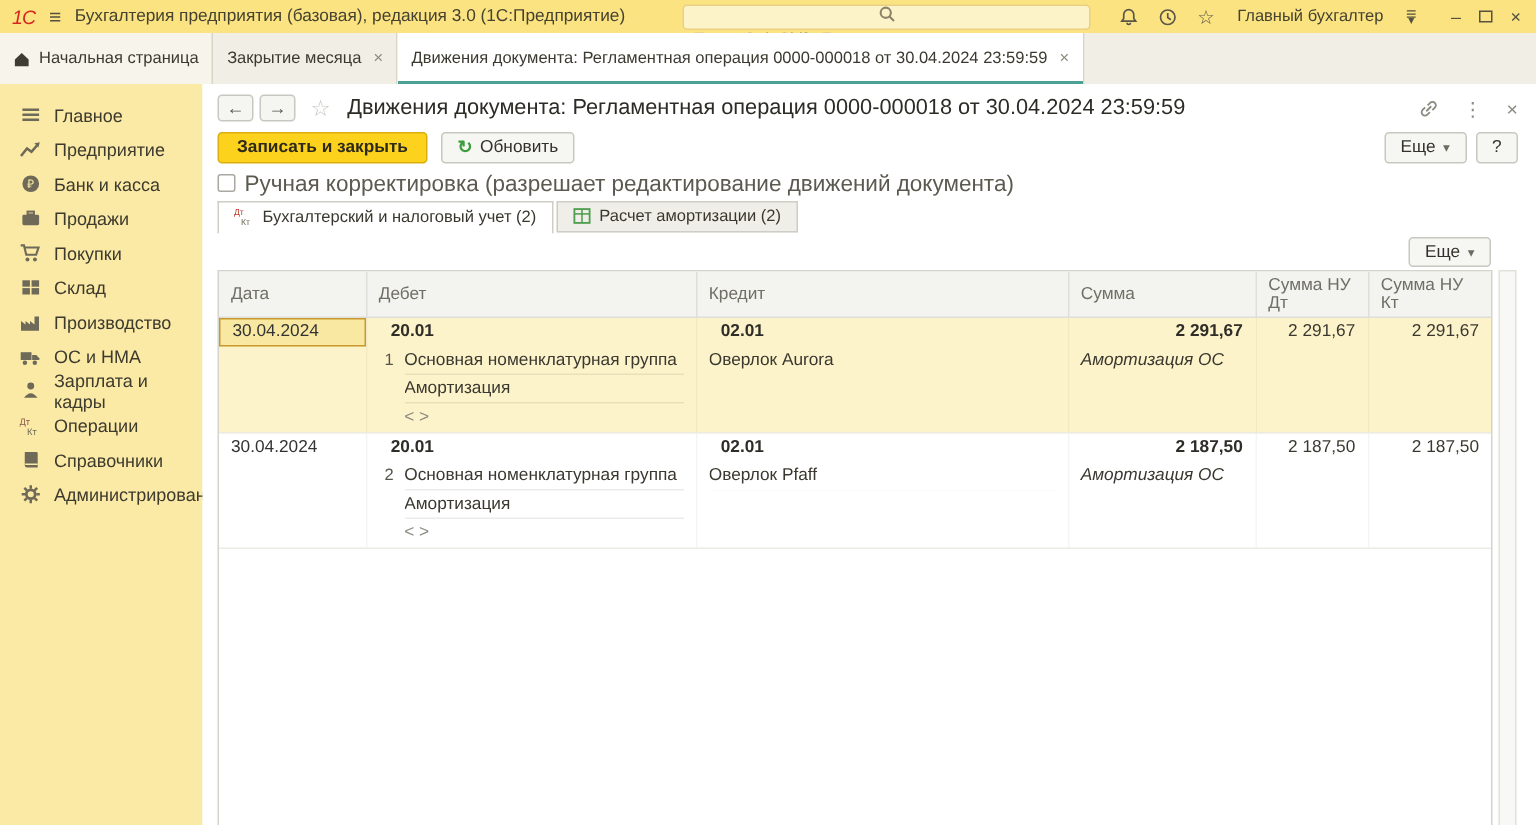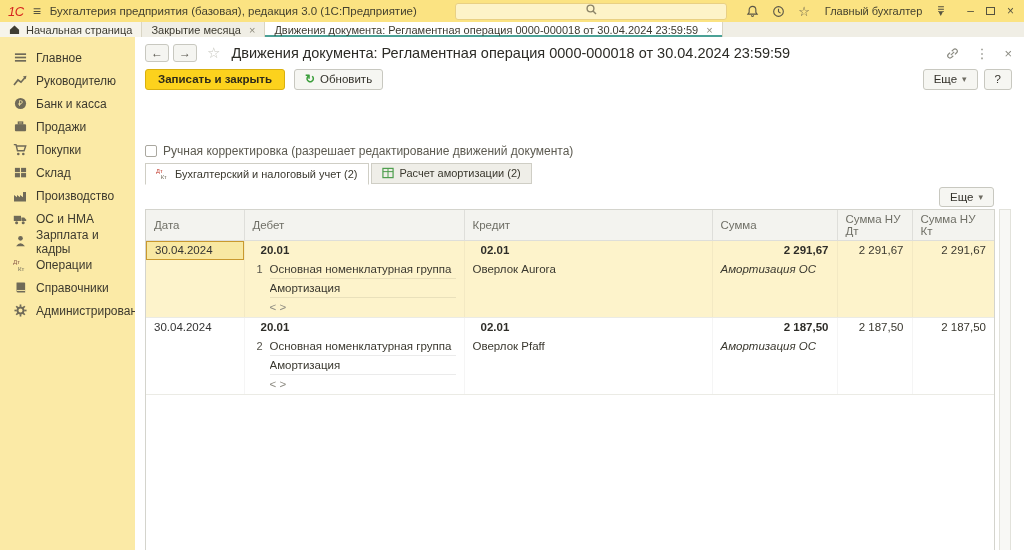--- a/index.html
+++ b/index.html
@@ -17,21 +17,21 @@
   .tb-icons { display:flex; align-items:center; gap:13px; margin-left:10px; }
   .tb-ic { color:#5a5647; font-size:13px; line-height:1; cursor:pointer; display:flex; align-items:center; }
   .user-role { font-size:11px; color:#45422f; margin:0 2px; }
   .svc { display:flex; flex-direction:column; align-items:center; line-height:0.5; color:#55523f; font-size:12px; cursor:pointer; }
   .svc .caret { font-size:8px; }
   .winctl { display:flex; align-items:center; gap:12px; margin-left:14px; }
   .winctl .ctl { color:#55523f; font-size:12px; cursor:pointer; line-height:1; }
   .maxbox { width:9px; height:8px; border:1px solid #55523f; display:inline-block; }
 
   
-  .tabbar { height:15px; background:#f0eee5; display:flex; align-items:stretch; }
+  .tabbar { height:34px; background:#f0eee5; display:flex; align-items:stretch; }
   .tab { display:flex; align-items:center; gap:6px; padding:0 9px; font-size:11px; color:#3c3a30; background:#f0eee5; border-right:1px solid #d9d5c4; cursor:pointer; white-space:nowrap; }
   .tab-home { background:#f6f4eb; }
   .tab.active { background:#fff; box-shadow: inset 0 -2px 0 #4ba196; }
   .tab .x { color:#8d8a7c; font-size:11px; margin-left:2px; }
   .tabbar-fill { flex:1; }
 
   
   .main { display:flex; height:528px; }
   .sidebar { width:135px; background:#fbeaa6; padding-top:9px; flex:none; }
   .side-item { display:flex; align-items:center; gap:9px; height:23px; padding-left:13px; font-size:12px; color:#3d3a2e; cursor:pointer; }
@@ -49,21 +49,21 @@
 
   
   .toolbar { display:flex; align-items:center; gap:9px; padding:5px 12px 0 10px; height:27px; }
   .btn-primary { background:#fcd21d; border:1px solid #d9b00e; border-radius:3px; padding:3px 12px 4px; font-weight:bold; font-size:11.5px; color:#2e2a1a; cursor:pointer; font-family:inherit; }
   .btn { display:flex; align-items:center; gap:5px; background:#f6f6f2; border:1px solid #c8c8c0; border-radius:3px; padding:3px 10px 4px; font-size:11.5px; color:#33312a; cursor:pointer; font-family:inherit; }
   .refresh-g { color:#3b9e3b; font-weight:bold; font-size:12px; line-height:1; }
   .toolbar-right { margin-left:auto; display:flex; gap:6px; }
   .caret-s { font-size:9px; color:#6e6c62; }
 
   
-  .checkbox-row { display:flex; align-items:center; gap:6px; padding:6px 10px 0; height:20px; font-size:12px; color:#5c5a50;margin-top:48px; }
+  .checkbox-row { display:flex; align-items:center; gap:6px; padding:6px 10px 0; height:20px; font-size:15px; color:#5c5a50; }
   .checkbox { width:12px; height:12px; border:1px solid #aaa8a0; border-radius:2px; background:#fff; flex:none; cursor:pointer; }
 
   
   .form-tabs { display:flex; gap:2px; padding:5px 10px 0; height:25px; align-items:flex-start; }
   .ftab { display:flex; align-items:center; gap:6px; padding:3px 10px 4px; font-size:11px; color:#3a382e; border:1px solid #cfcec5; background:#efeee8; cursor:pointer; }
   .ftab.active { background:#fff; border-bottom-color:#fff; }
 
   
   .table-toolbar { display:flex; justify-content:flex-end; padding:4px 30px 0 10px; height:24px; }
 
@@ -167,21 +167,21 @@
         </span>
       <span>Главное</span>
     </div>
     <div class="side-item">
       <span class="side-ic">
           <svg width="14" height="14" viewBox="0 0 14 14">
             <path d="M1 11 L5 6 L8 8.2 L12.5 3" fill="none" stroke="#6f6a58" stroke-width="1.7"></path>
             <path d="M13.5 1.8 l-3.6 0.7 2.7 2.8 z" fill="#6f6a58"></path>
           </svg>
         </span>
-      <span>Руководителю</span>
+      <span>Предприятие</span>
     </div>
     <div class="side-item">
       <span class="side-ic">
           <svg width="13" height="13" viewBox="0 0 14 14">
             <circle cx="7" cy="7" r="6" fill="#6f6a58"></circle>
             <text x="7" y="10" text-anchor="middle" font-size="8.5" fill="#fbeaa6" font-family="Liberation Sans, sans-serif">₽</text>
           </svg>
         </span>
       <span>Банк и касса</span>
     </div>

